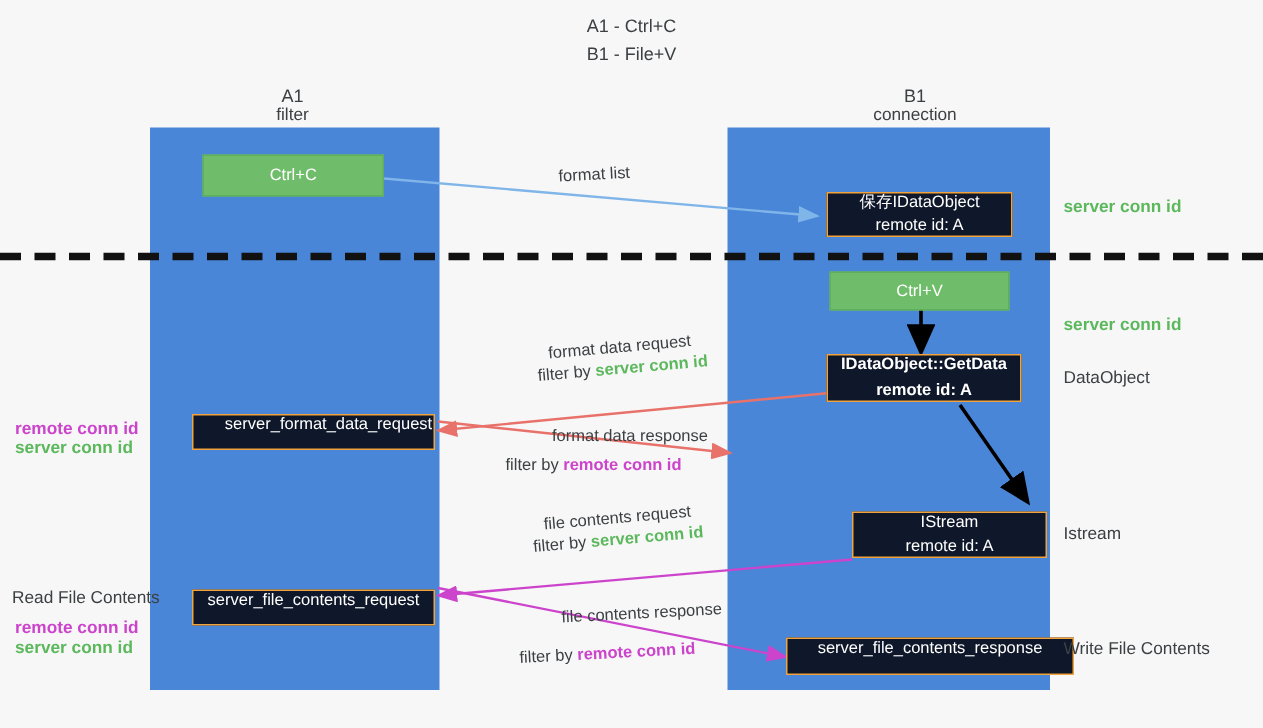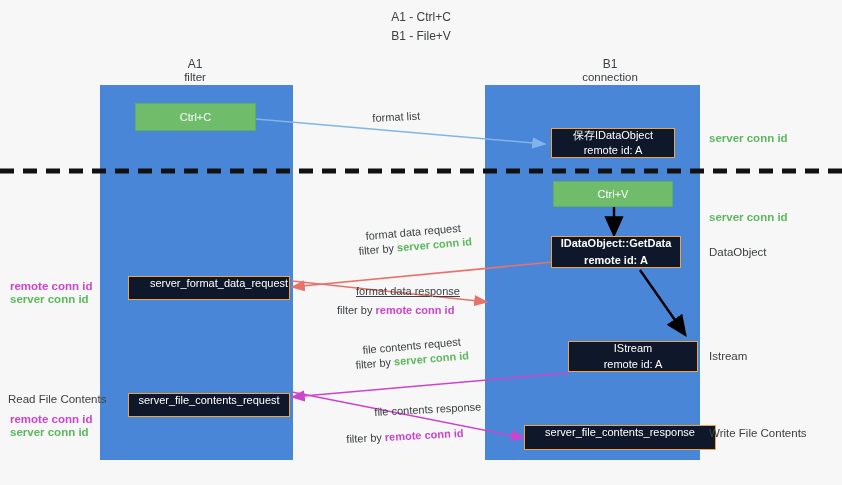--- a/index.html
+++ b/index.html
@@ -156,21 +156,21 @@
   <div class="sidelabel bold-magenta" style="left:10px;top:412px;">remote conn id</div>
   <div class="sidelabel bold-green" style="left:10px;top:425px;">server conn id</div>
 
   <div class="arrowlabel rot" style="left:372px;top:111px;transform:rotate(-3deg);">format list</div>
 
   <div class="arrowlabel rot" style="left:365px;top:229px;transform:rotate(-5deg);">format data request</div>
   <div class="arrowlabel rot" style="left:358px;top:244px;transform:rotate(-5deg);">
     <span>filter by </span><span class="green">server conn id</span>
   </div>
 
-  <div class="arrowlabel" style="left:356px;top:284px;text-decoration:underline;">format data response</div>
+  <div class="arrowlabel" style="left:368px;top:284px;">format data response</div>
   <div class="arrowlabel" style="left:337px;top:303px;">
     <span>filter by </span><span class="magenta">remote conn id</span>
   </div>
 
   <div class="arrowlabel rot" style="left:362px;top:343px;transform:rotate(-5deg);">file contents request</div>
   <div class="arrowlabel rot" style="left:355px;top:358px;transform:rotate(-5deg);">
     <span>filter by </span><span class="green">server conn id</span>
   </div>
 
   <div class="arrowlabel rot" style="left:374px;top:405px;transform:rotate(-3deg);">file contents response</div>

